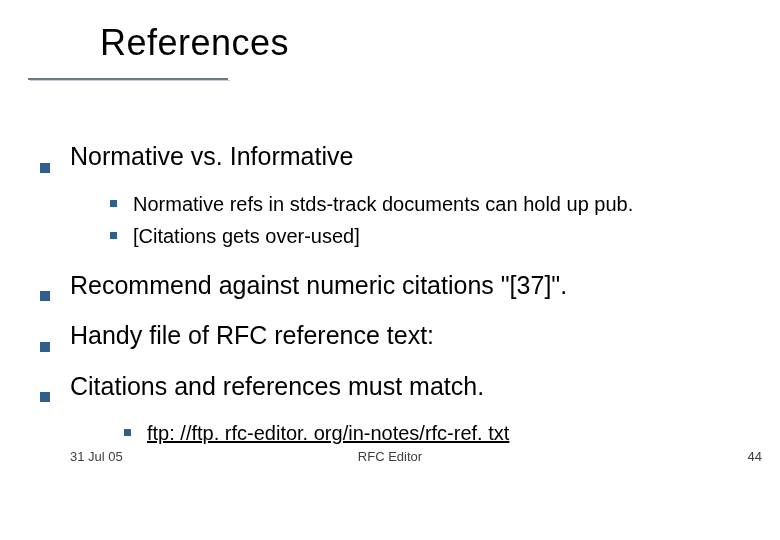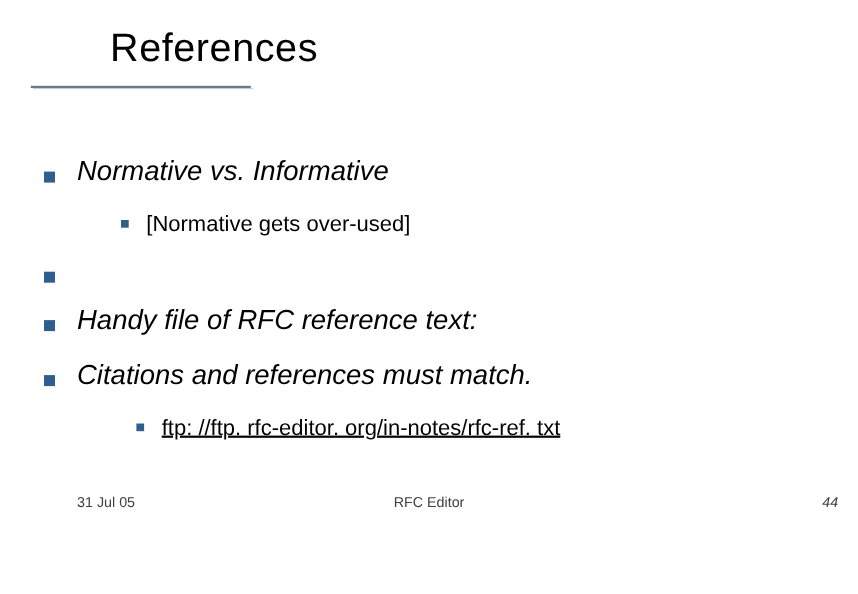--- a/index.html
+++ b/index.html
@@ -3,60 +3,65 @@
   <meta charset="utf-8">
   <style>
     * { margin: 0; padding: 0; box-sizing: border-box; }
     html, body { width: 780px; height: 540px; background: #ffffff; font-family: Verdana, Geneva, sans-serif; color: #000; overflow: hidden; }
     .slide { position: relative; width: 780px; height: 482px; }
     .title-wrap { position: absolute; left: 100px; top: 22px; }
     .title-underline { position: absolute; left: 28px; top: 78px; width: 200px; height: 2px; background: #6f7a84; }
     .title-shadow-line { position: absolute; left: 30px; top: 80px; width: 200px; height: 1px; background: #c8ced3; }
     h1.title { font-size: 36px; font-weight: 400; letter-spacing: 0.5px; }
     .content { position: absolute; left: 40px; top: 140px; right: 20px; }
-    .lvl1 { display: flex; align-items: center; margin-bottom: 18px; font-style: italic; }
+    .lvl1 { display: flex; align-items: flex-end; margin-bottom: 18px; }
     .lvl1 .bullet { width: 10px; height: 10px; background: #2f5f8f; margin-top: 10px; margin-right: 20px; flex-shrink: 0; }
     .lvl1 .text { font-size: 25px; line-height: 1.3; }
     .sub { margin-left: 70px; margin-top: 8px; margin-bottom: 20px; }
     .lvl2 { display: flex; align-items: flex-start; margin-bottom: 6px; }
     .lvl2 .bullet { width: 7px; height: 7px; background: #2f5f8f; margin-top: 9px; margin-right: 16px; flex-shrink: 0; }
     .lvl2 .text { font-size: 20px; line-height: 1.3; }
     .sub2 { margin-left: 84px; margin-top: 8px; margin-bottom: 20px; text-decoration: underline; }
     .group-main { margin-top: 6px; }
     .footer { position: absolute; left: 0; bottom: 18px; width: 100%; display: flex; align-items: flex-end; font-size: 13px; color: #404040; }
     .footer .date { position: absolute; left: 70px; }
     .footer .center { width: 100%; text-align: center; }
-    .footer .page { position: absolute; right: 18px; font-style: italic; }
+    .footer .page { position: absolute; right: 18px; }
   </style>
 </head>
 <body>
 <div class="slide">
 
   <div class="title-wrap">
     <h1 class="title">References</h1>
   </div>
   <div class="title-underline"></div>
   <div class="title-shadow-line"></div>
 
   <div class="content">
 
     <div class="lvl1">
       <div class="bullet"></div>
       <div class="text">Normative vs. Informative</div>
     </div>
     <div class="sub">
       <div class="lvl2">
         <div class="bullet"></div>
-        <div class="text">[Normative gets over-used]</div>
+        <div class="text">Normative refs in stds-track documents can hold up pub.</div>
+      </div>
+      <div class="lvl2">
+        <div class="bullet"></div>
+        <div class="text">[Citations gets over-used]</div>
       </div>
     </div>
 
     <div class="group-main">
       <div class="lvl1">
         <div class="bullet"></div>
+        <div class="text">Recommend against numeric citations "[37]".</div>
       </div>
       <div class="lvl1">
         <div class="bullet"></div>
         <div class="text">Handy file of RFC reference text:</div>
       </div>
       <div class="lvl1">
         <div class="bullet"></div>
         <div class="text">Citations and references must match.</div>
       </div>
       <div class="sub2">

